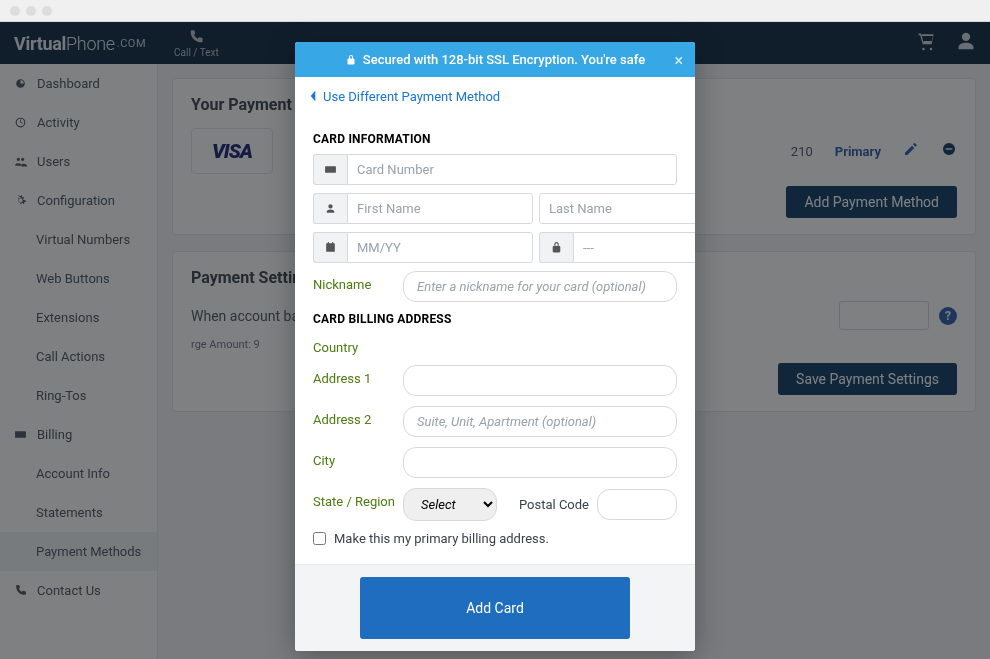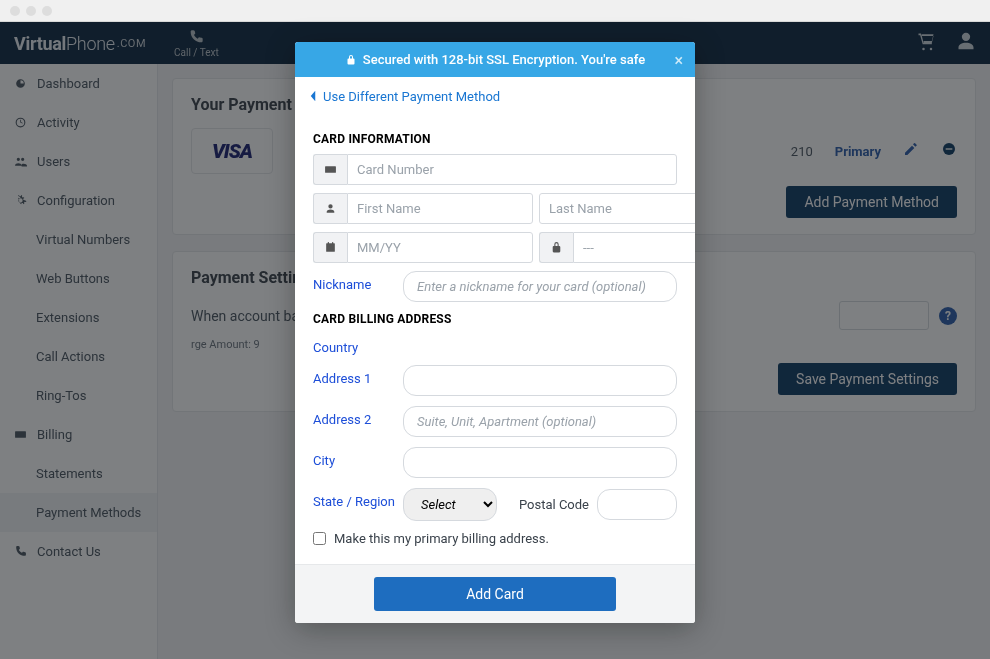--- a/index.html
+++ b/index.html
@@ -56,31 +56,31 @@
 .modal-back svg { width: 8px; height: 12px; fill: #1976d2; }
 
 .modal-body { padding: 6px 18px 18px 18px; }
 .section-title { font-size: 12px; font-weight: 700; color: #000000; letter-spacing: .2px; margin: 10px 0 8px 0; }
 .field-row { display: flex; gap: 6px; margin-bottom: 8px; }
 .input-group { display: flex; flex: 1; }
 .input-addon { width: 34px; border: 1px solid #d5d9de; border-right: none; border-radius: 3px 0 0 3px; background: #f1f2f4; display: flex; align-items: center; justify-content: center; }
 .input-addon svg { width: 13px; height: 13px; fill: #555; }
 .input-group input { flex: 1; border: 1px solid #d5d9de; border-radius: 0 3px 3px 0; padding: 7px 9px; font-size: 13px; color: #333; }
 .plain-input { flex: 1; border: 1px solid #d5d9de; border-radius: 3px; padding: 7px 9px; font-size: 13px; }
-.label-col { width: 90px; font-size: 13px; color: #1d4ed8; padding-top: 6px; }
+.label-col { width: 90px; font-size: 13px; color: #4d7c0f; padding-top: 6px; }
 .form-row { display: flex; align-items: flex-start; margin-bottom: 10px; }
 .form-row .controls { flex: 1; display: flex; gap: 8px; align-items: center; }
 .form-row select, .form-row input[type=text] { border: 1px solid #d5d9de; border-radius: 13px; padding: 7px 13px; font-size: 13px; font-style: italic; }
 .form-row select.full, .form-row input.full { flex: 1; width: 100%; }
 .state-select { width: 94px; }
 .postal-label { font-size: 13px; color: #3a424b; }
 .postal-input { width: 80px; }
 .checkbox-row { display: flex; align-items: center; gap: 8px; font-size: 13px; color: #3a424b; margin-top: 6px; }
 .modal-footer { background: #f3f4f5; padding: 12px; display: flex; justify-content: center; border-top: 1px solid #e6e8ea; }
-.btn-add { background: #1e6dbf; color: #fff; border: none; border-radius: 3px; padding: 9px 0; width: 242px; font-size: 14px; cursor: pointer; }
+.btn-add { background: #1e6dbf; color: #fff; border: none; border-radius: 3px; padding: 23px 0; width: 270px; font-size: 14px; cursor: pointer; }
 
 ::placeholder { color: #9aa2aa; }
 </style>
 </head>
 <body>
 
 <div class="window-chrome">
   <div class="chrome-dot"></div>
   <div class="chrome-dot"></div>
   <div class="chrome-dot"></div>
@@ -142,20 +142,21 @@
     <div class="sb-sub">Web Buttons</div>
     <div class="sb-sub">Extensions</div>
     <div class="sb-sub">Call Actions</div>
     <div class="sb-sub">Ring-Tos</div>
     <div class="sb-item">
       <svg viewBox="0 0 24 24">
           <path d="M3 6h18a1 1 0 011 1v10a1 1 0 01-1 1H3a1 1 0 01-1-1V7a1 1 0 011-1zm-1 4h20v2H2v-2z"></path>
         </svg>
       <span>Billing</span>
     </div>
+    <div class="sb-sub">Account Info</div>
     <div class="sb-sub">Statements</div>
     <div class="sb-sub sb-active">Payment Methods</div>
     <div class="sb-item">
       <svg viewBox="0 0 24 24">
           <path d="M6 2c-1 0-2 1-2 2 0 9 7 16 16 16 1 0 2-1 2-2v-3c0-1-.7-1.5-1.5-1.7l-3-.7c-.7-.2-1.4.1-1.8.6l-1 1.3c-2.5-1.2-4.6-3.3-5.8-5.8l1.3-1c.5-.4.8-1.1.6-1.8l-.7-3C9.5 2.7 9 2 8 2H6z"></path>
         </svg>
       <span>Contact Us</span>
     </div>
   </div>
 

